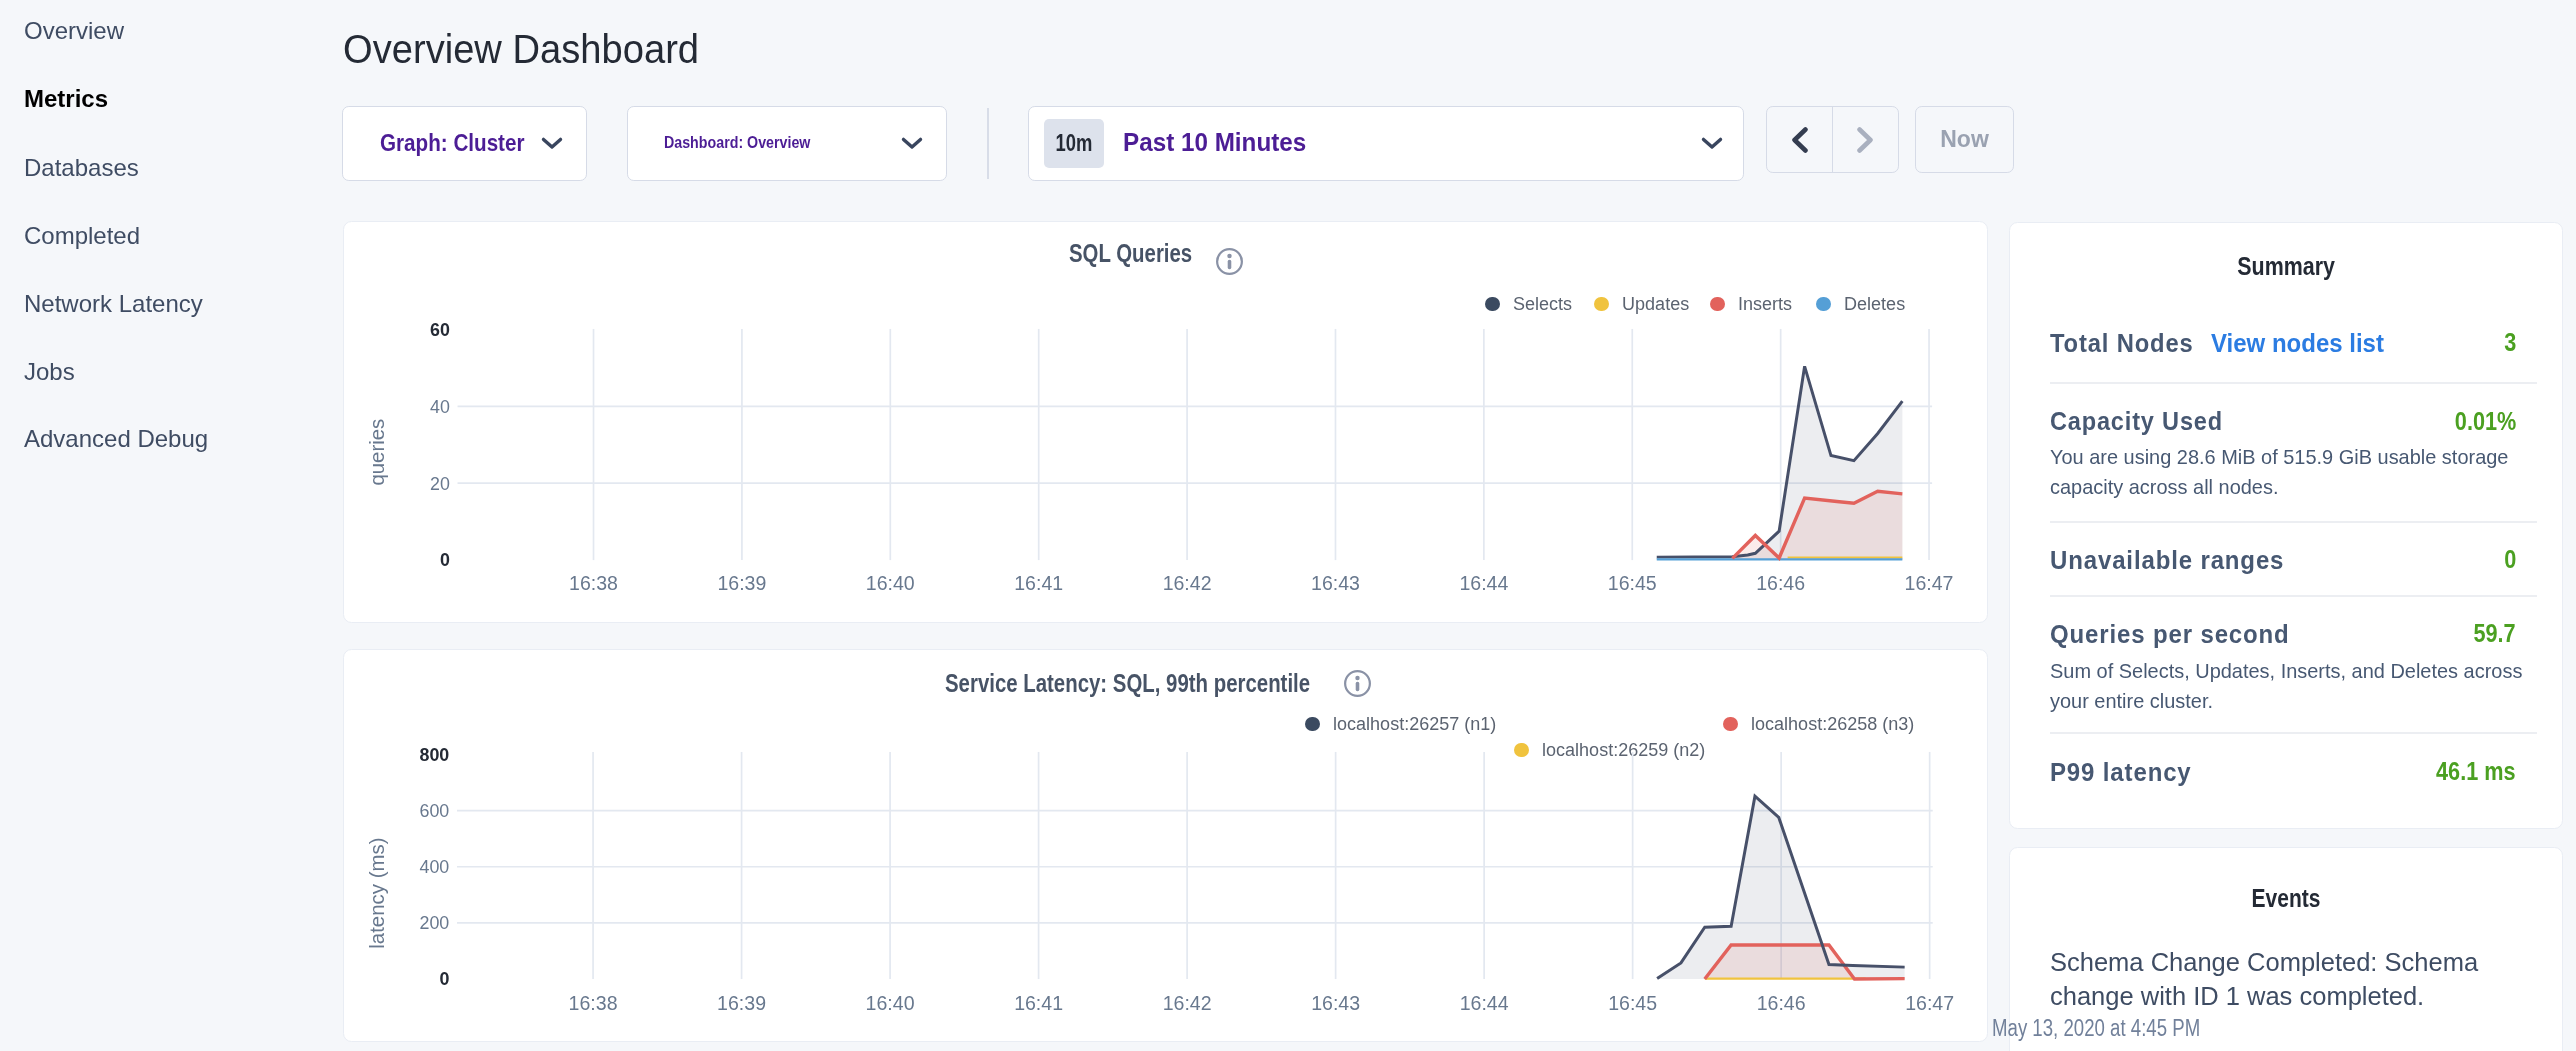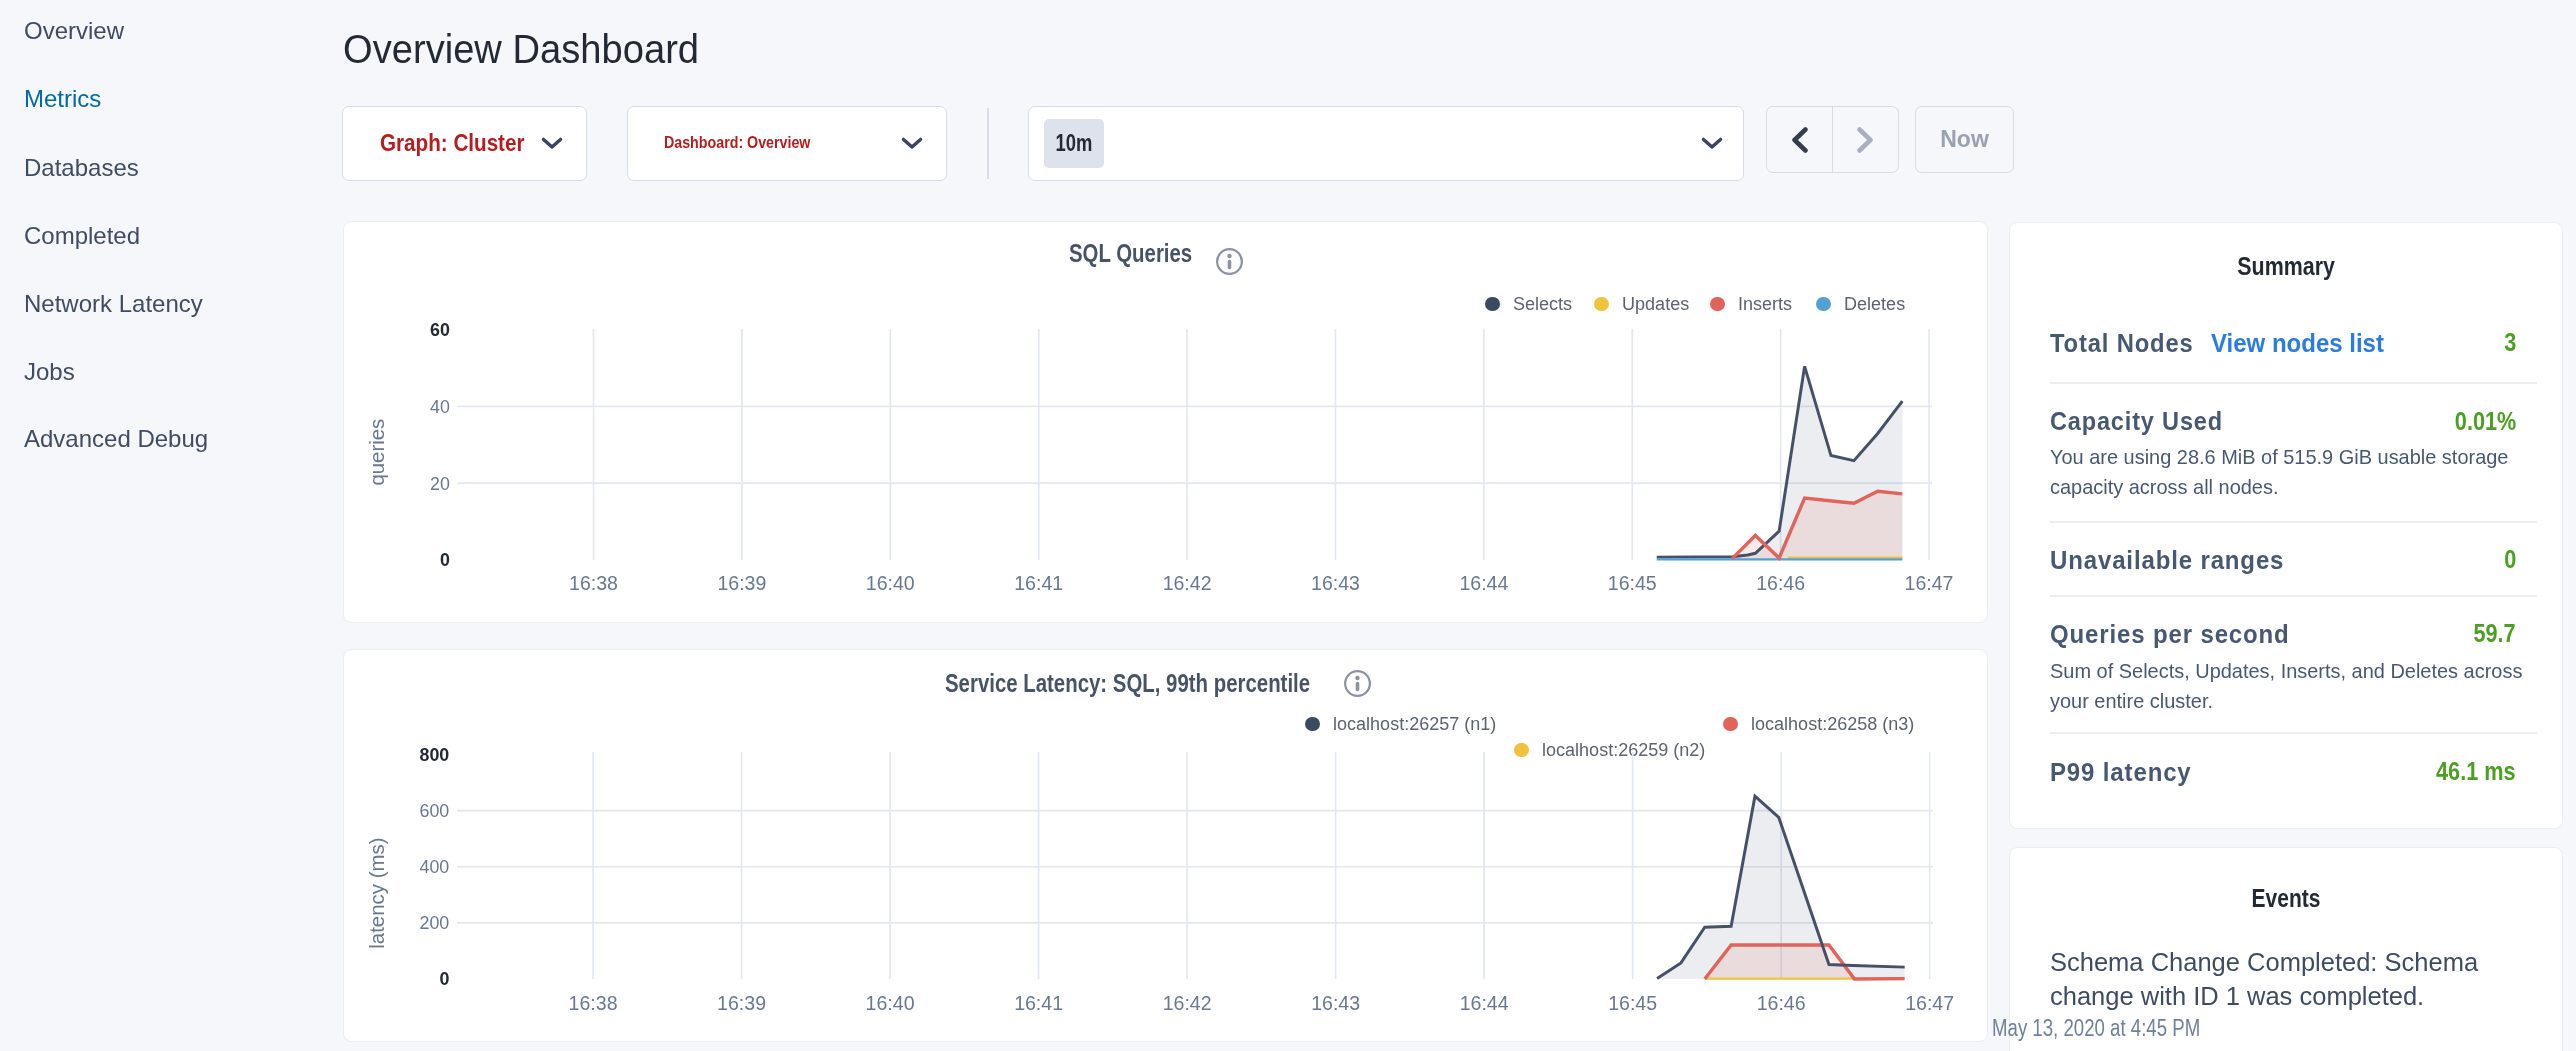--- a/index.html
+++ b/index.html
@@ -10,29 +10,29 @@
   position:relative;
   color:#242a35;
 }
 .abs { position:absolute; }
 .nx { display:inline-block; transform:scaleX(0.8); transform-origin:0 50%; white-space:nowrap; }
 .nxc { display:inline-block; transform:scaleX(0.8); transform-origin:50% 50%; white-space:nowrap; }
 .nxr { display:inline-block; transform:scaleX(0.85); transform-origin:100% 50%; white-space:nowrap; }
 .nav-item {
   position:absolute; left:24px; font-size:24px; color:#3f4c63; height:34px; line-height:34px; white-space:nowrap;
 }
-.nav-active { color:#0369a1; font-weight:normal; }
+.nav-active { color:#000000; font-weight:bold; }
 .card {
   position:absolute; background:#fff; border:1.7px solid #e9edf4; border-radius:8.5px;
 }
 .btn {
   position:absolute; top:106px; height:75px; border:1.7px solid #d6dbe7; border-radius:6.8px;
 }
 .btn-white { background:#fff; }
-.dd-label { position:absolute; top:0; height:71px; line-height:71px; font-size:25.5px; font-weight:bold; color:#b91c1c; }
+.dd-label { position:absolute; top:0; height:71px; line-height:71px; font-size:25.5px; font-weight:bold; color:#4c1d95; }
 .lgd { position:absolute; display:flex; align-items:center; font-size:18px; color:#5b6370; white-space:nowrap; height:20.4px; }
 .lgd .dot { width:14.5px; height:14.5px; border-radius:50%; margin-right:13.6px; flex:none; }
 .sum-head { position:absolute; font-weight:bold; font-size:25px; color:#475872; letter-spacing:0.9px; white-space:nowrap; }
 .sum-val { position:absolute; right:60px; font-weight:bold; font-size:25.5px; color:#4ba021; white-space:nowrap; }
 .divider { position:absolute; left:2050px; width:487px; height:1.7px; background:#eceef2; }
 .desc { position:absolute; left:2050px; font-size:21px; color:#475872; line-height:30px; white-space:nowrap; }
 </style>
 </head>
 <body>
 
@@ -57,20 +57,21 @@
   <span class="dd-label" style="left:36px; font-size:16px;"><span class="nx" style="transform:scaleX(0.89);">Dashboard: Overview</span></span>
   <svg width="24" height="15.3" viewBox="0 0 28 18" style="position:absolute; left:272px; top:29px;">
       <path d="M4 4 L14 13 L24 4" fill="none" stroke="#39455e" stroke-width="4" stroke-linecap="round" stroke-linejoin="round"></path>
     </svg>
 </div>
 
 <div class="abs" style="left:987px; top:108px; width:1.7px; height:71px; background:#d8dde8;"></div>
 
 <div class="btn btn-white" style="left:1028px; width:716px;">
   <span style="position:absolute; left:15.3px; top:12px; background:#dde2ec; border-radius:5.1px; height:49px; line-height:49px; padding:0 6.8px; font-size:23px; font-weight:bold; color:#242a35;"><span class="nxc">10m</span></span>
+  <span class="dd-label" style="left:94px; font-size:25px;"><span class="nx" style="transform:scaleX(0.97);">Past 10 Minutes</span></span>
   <svg width="24" height="15.3" viewBox="0 0 28 18" style="position:absolute; right:18.7px; top:29px;">
       <path d="M4 4 L14 13 L24 4" fill="none" stroke="#39455e" stroke-width="4" stroke-linecap="round" stroke-linejoin="round"></path>
     </svg>
 </div>
 
 <div class="btn" style="left:1766px; width:133px; height:67px; display:flex;">
   <div style="width:66px; height:100%; display:flex; align-items:center; justify-content:center; border-right:1.7px solid #d6dbe7;">
     <svg width="18" height="26" viewBox="0 0 21 31">
         <path d="M17 3 L4 15.5 L17 28" fill="none" stroke="#343d50" stroke-width="5.5" stroke-linecap="round" stroke-linejoin="round"></path>
       </svg>

